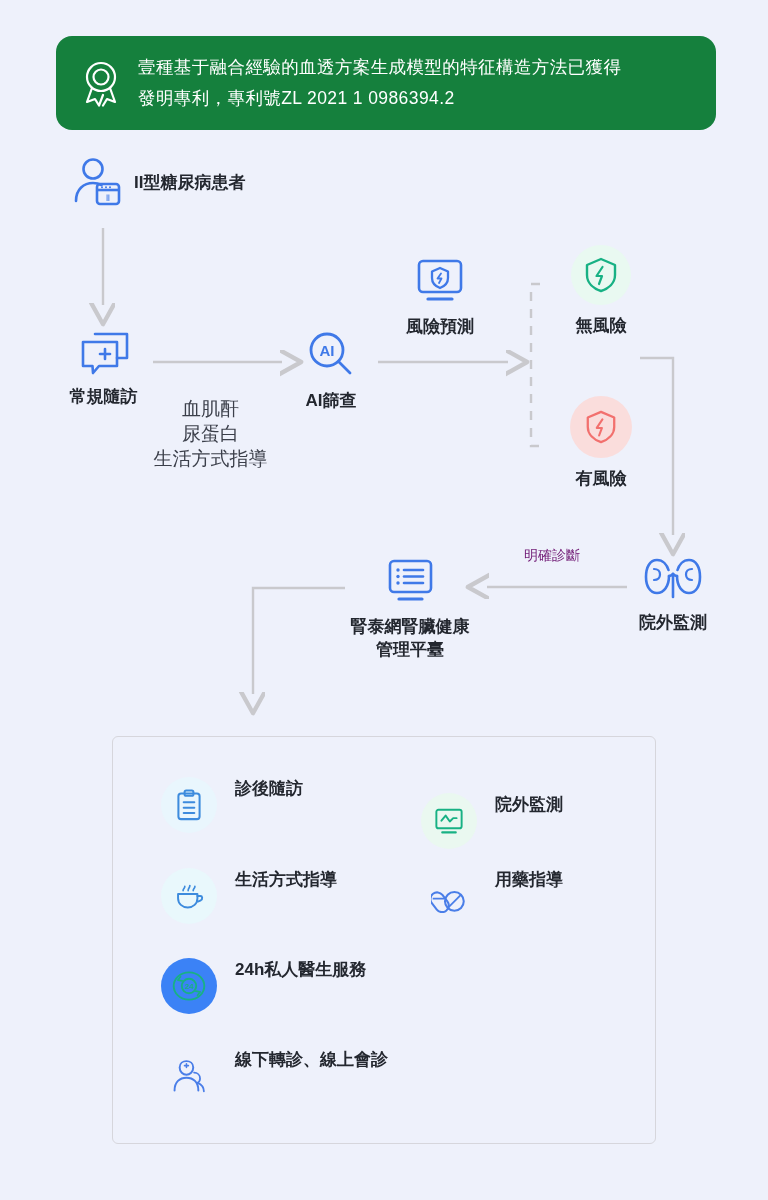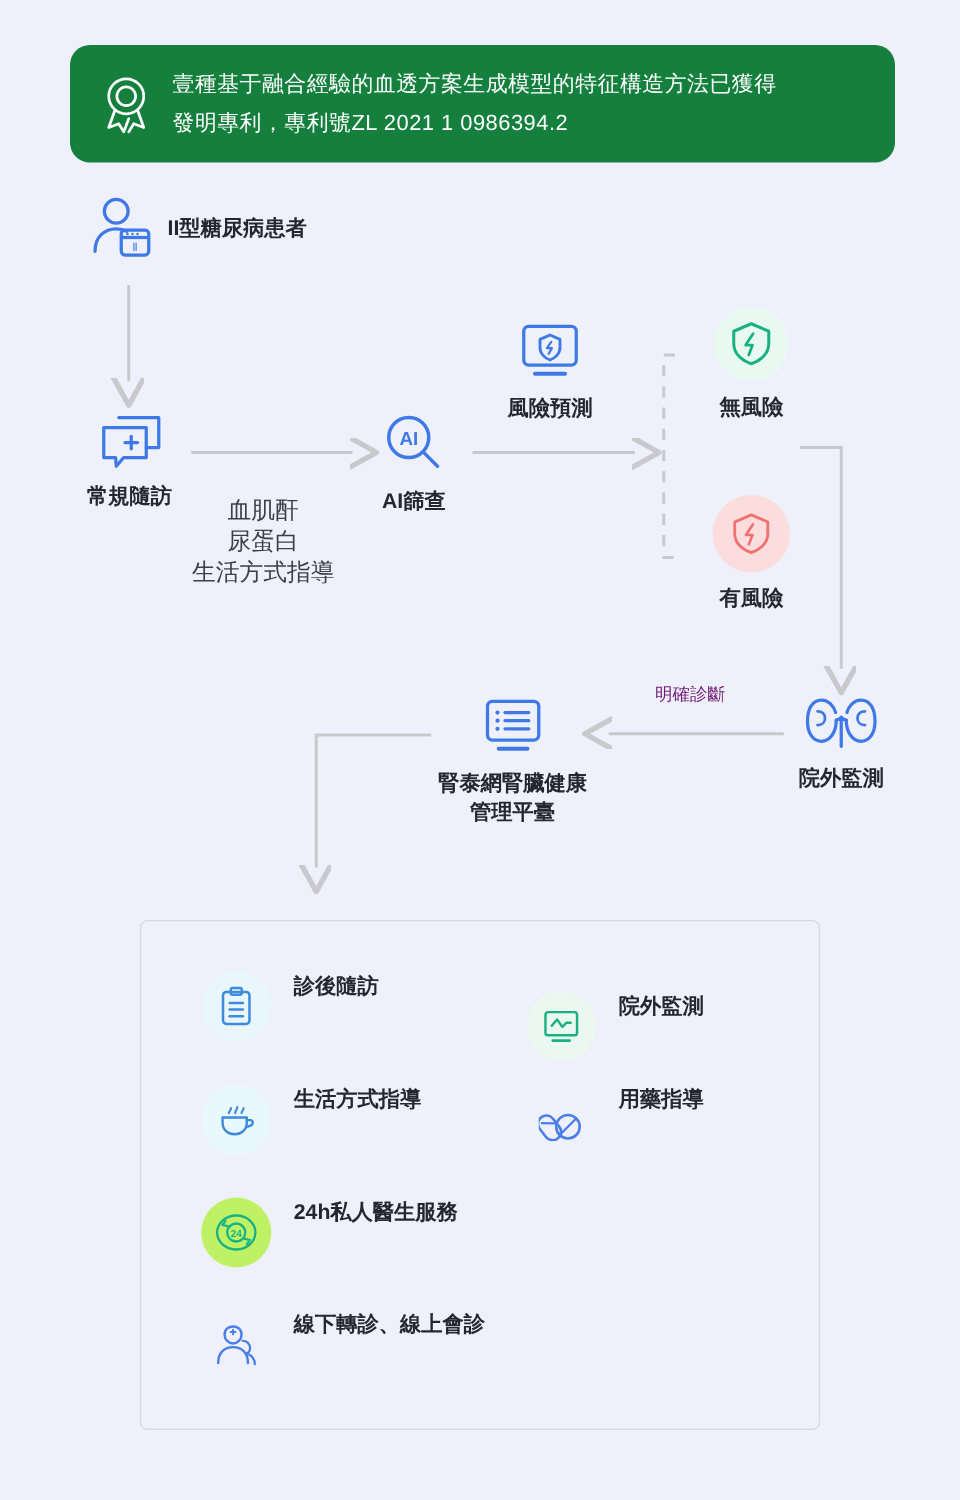--- a/index.html
+++ b/index.html
@@ -259,21 +259,21 @@
           <rect x="2" y="14" width="15" height="24" rx="7.5" transform="rotate(-38 9.5 26)"></rect>
           <line x1="6" y1="18" x2="16" y2="26" transform="rotate(-38 9.5 26)" stroke-width="2"></line>
           <circle cx="26" cy="25" r="10.5"></circle>
           <line x1="18.5" y1="32.5" x2="33.5" y2="17.5" stroke-width="2"></line>
         </svg>
       </div>
       <div class="sv-label">用藥指導</div>
     </div>
 
     <div class="service-item" style="left:48px;top:221px;">
-      <div class="sv-icon" style="background:#bef264;">
+      <div class="sv-icon" style="background:#3b82f6;">
         <svg viewBox="0 0 40 40" width="34" height="34" fill="none" stroke="#18b184" stroke-width="2.2">
           <path d="M20 4 C31 4 38 12 38 20 C38 28 31 36 20 36 C9 36 2 28 2 20 C2 12 9 4 20 4 Z" transform="rotate(0 20 20)"></path>
           <circle cx="20" cy="20" r="8.5"></circle>
           <text x="20" y="24" font-size="9.5" font-weight="bold" text-anchor="middle" fill="#18b184" stroke="none" font-family="Liberation Sans, sans-serif">24</text>
           <path d="M10 9 L7 13 L12 14" stroke-linecap="round" stroke-linejoin="round" stroke-width="2"></path>
           <path d="M30 31 L33 27 L28 26" stroke-linecap="round" stroke-linejoin="round" stroke-width="2"></path>
         </svg>
       </div>
       <div class="sv-label">24h私人醫生服務</div>
     </div>

